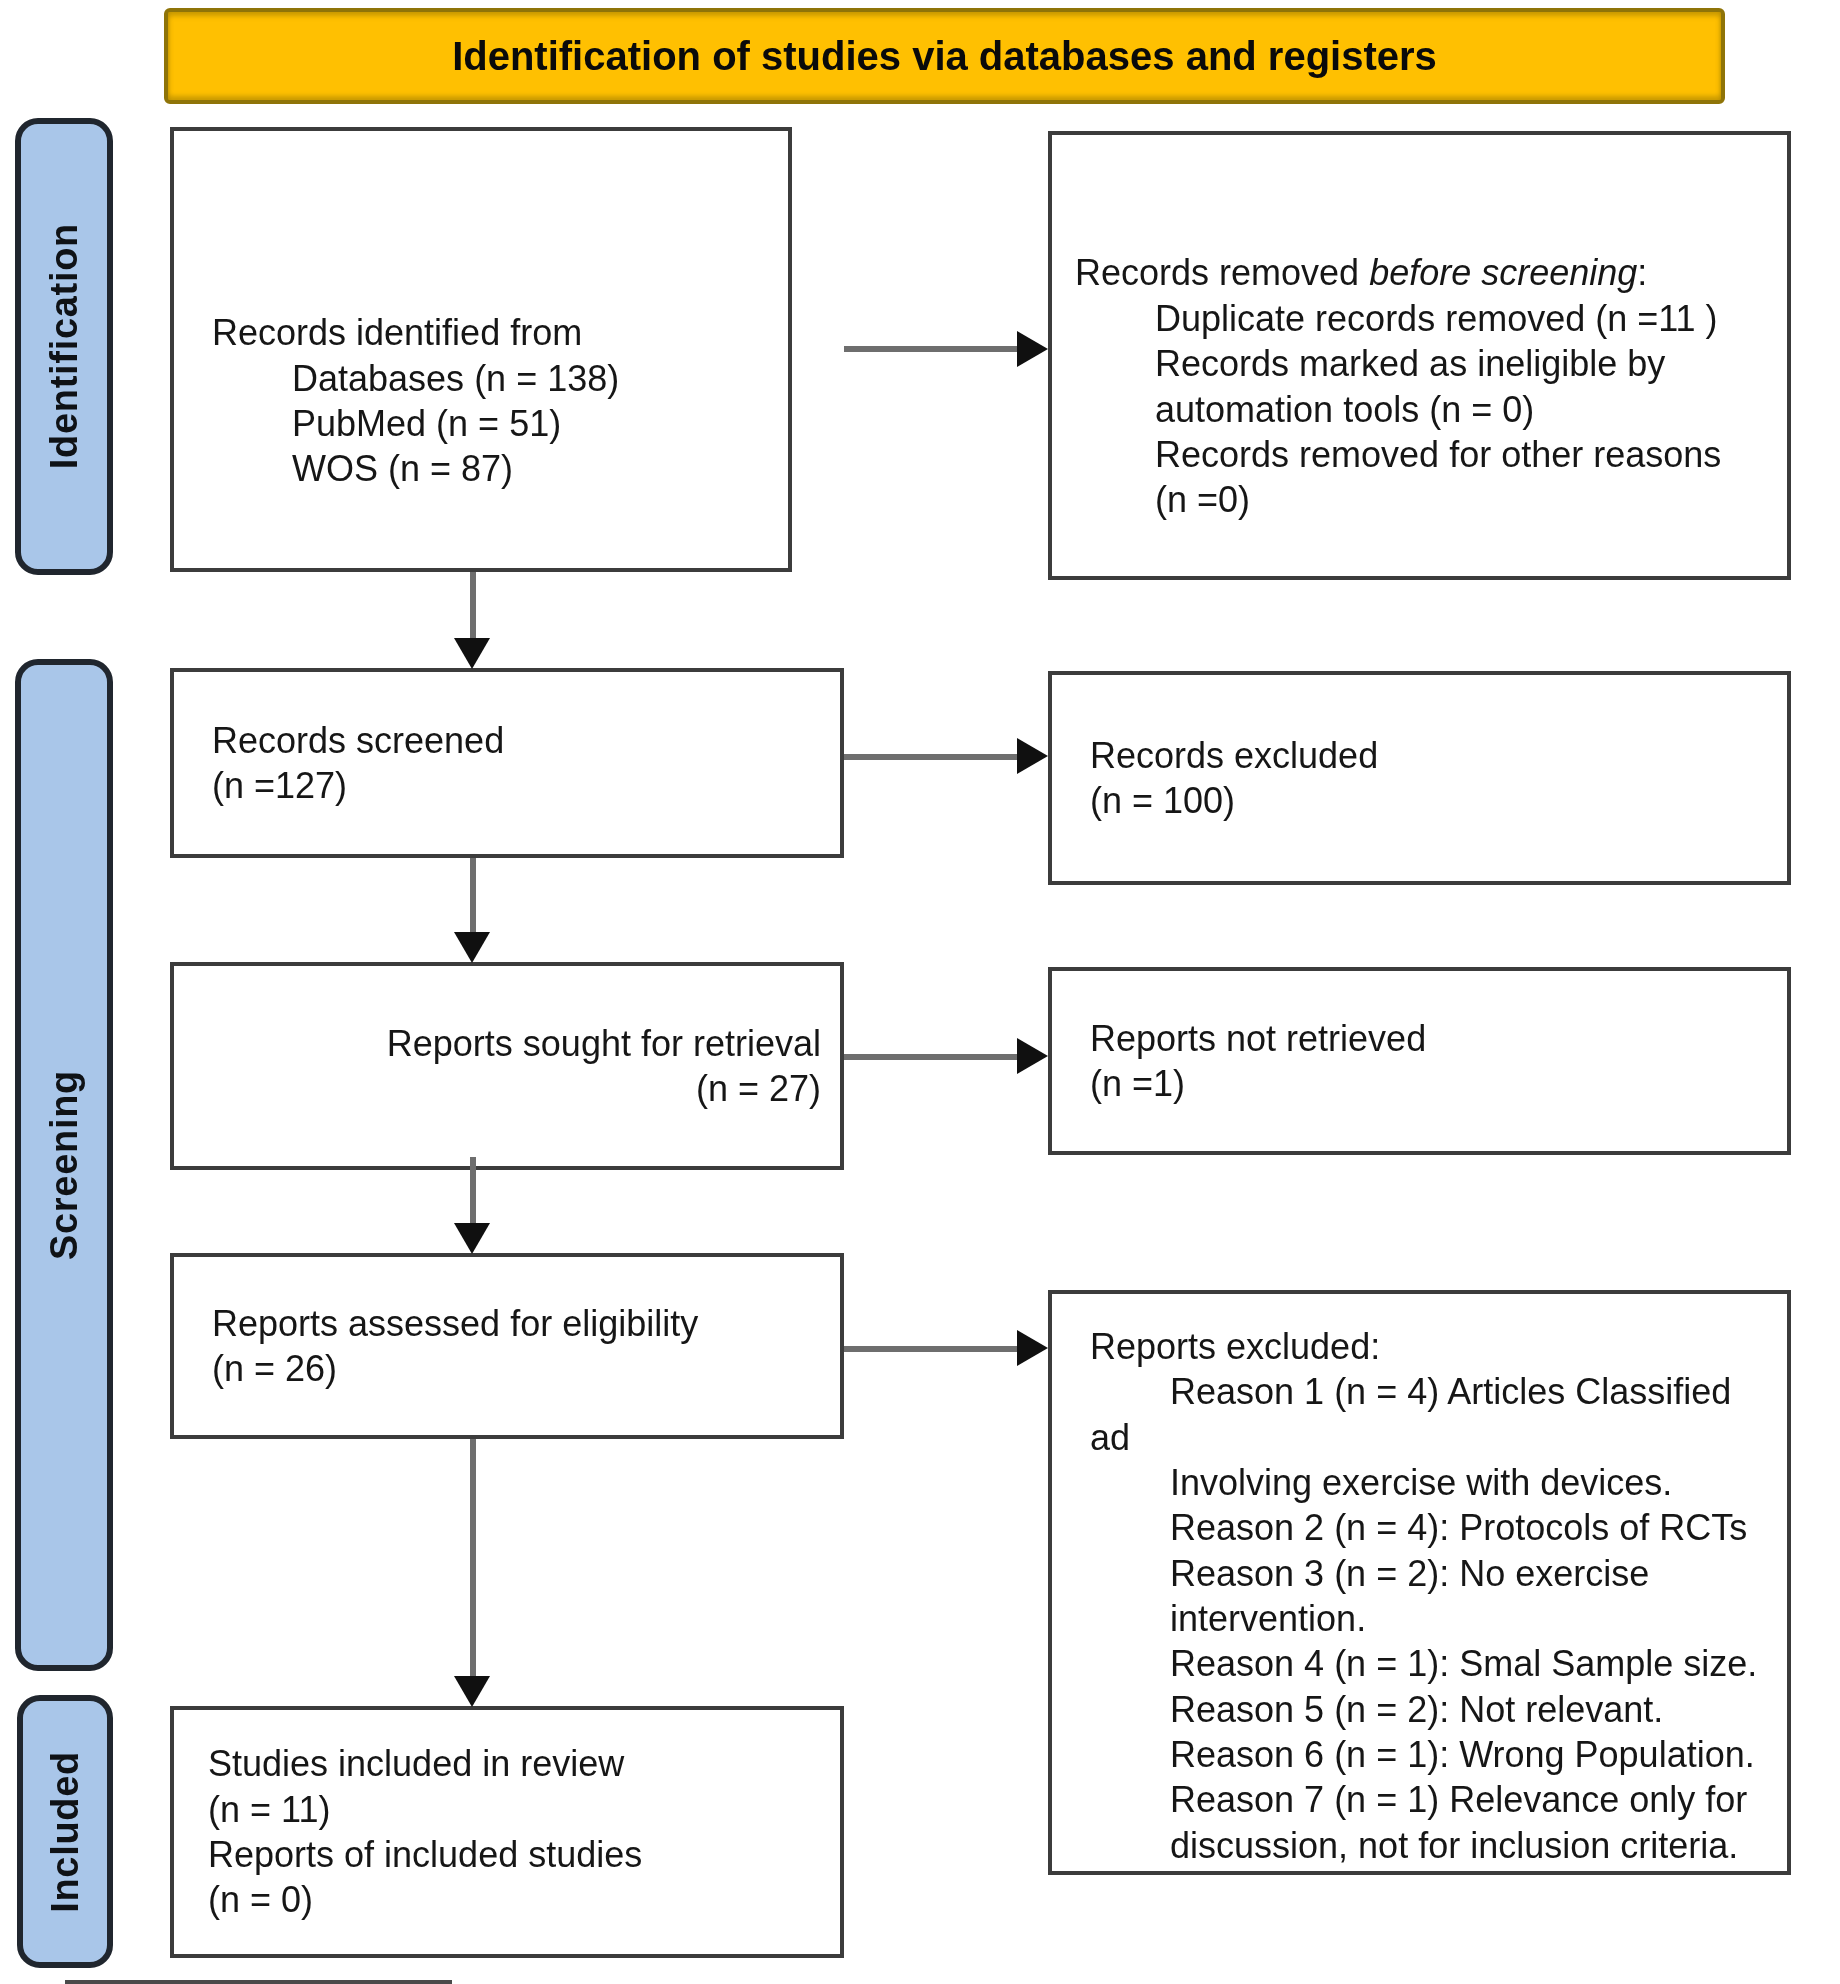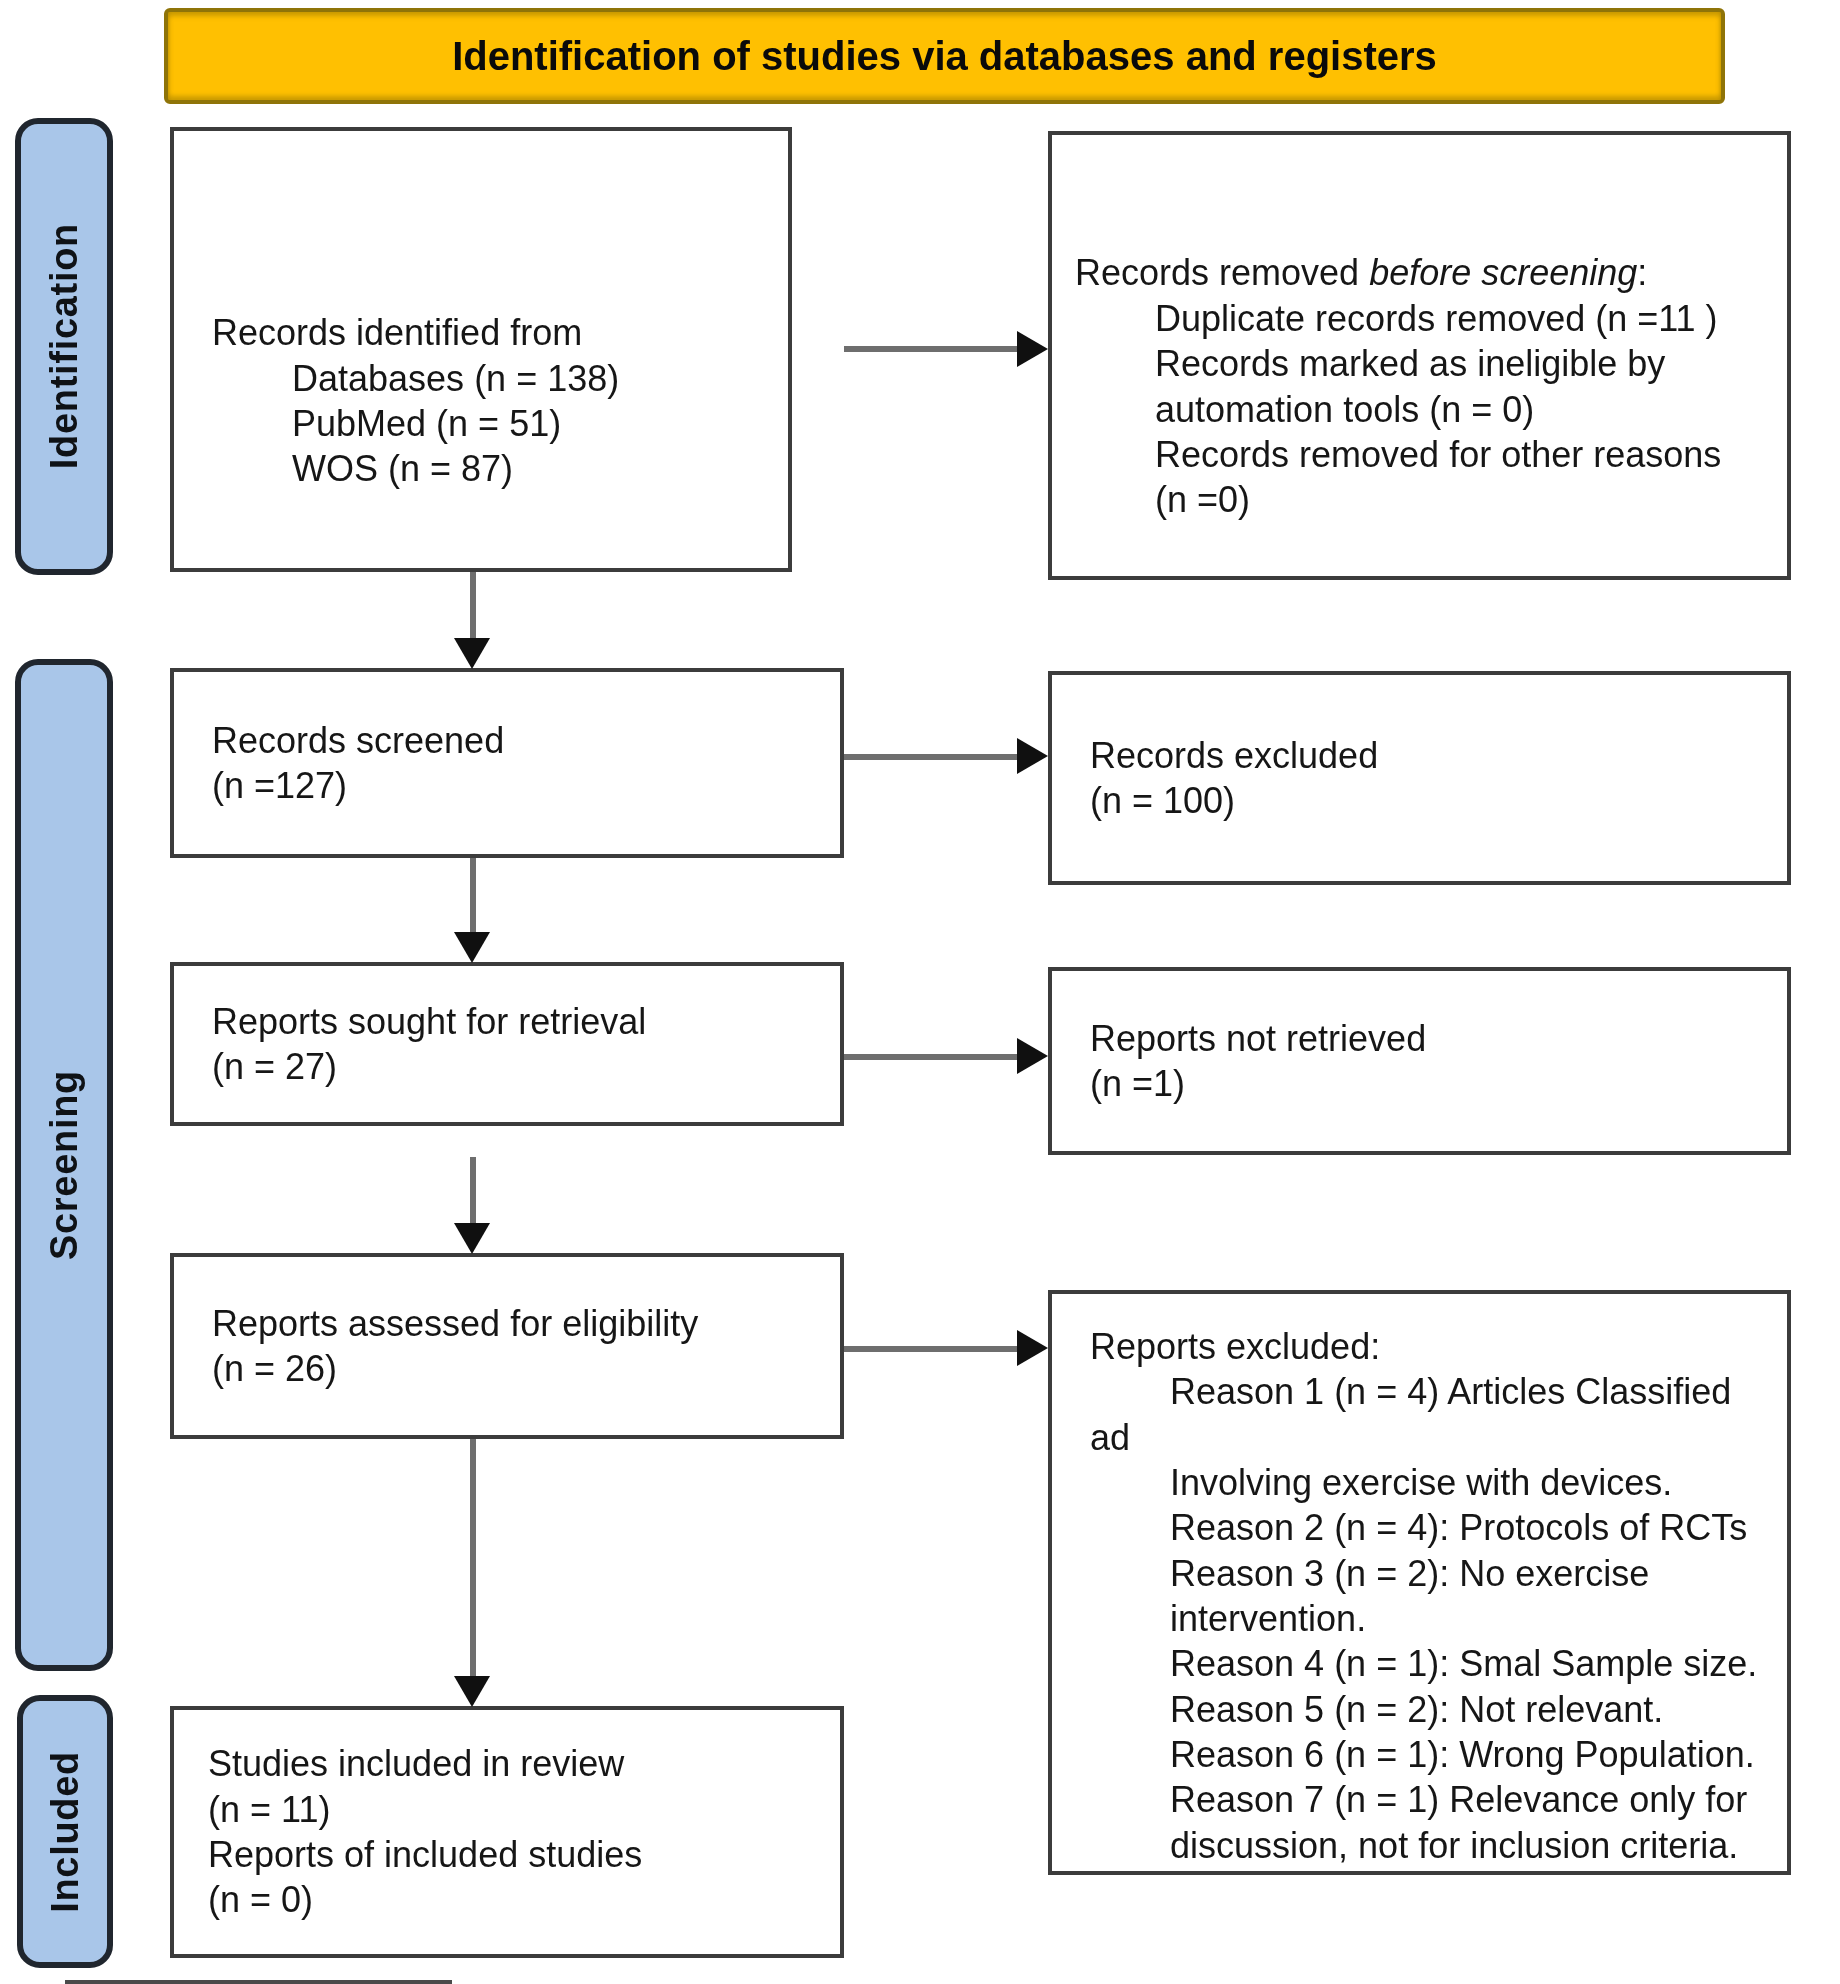--- a/index.html
+++ b/index.html
@@ -67,21 +67,21 @@
         Databases (n = 138)
         PubMed (n = 51)
         WOS (n = 87)</span>
   </div>
 
   <div class="box" style="left:170px;top:668px;width:674px;height:190px;">
     <span>Records screened
 (n =127)</span>
   </div>
 
-  <div class="box" style="left:170px;top:962px;width:674px;height:164px;">
+  <div class="box" style="left:170px;top:962px;width:674px;height:208px;text-align:right;">
     <span>Reports sought for retrieval
 (n = 27)</span>
   </div>
 
   <div class="box" style="left:170px;top:1253px;width:674px;height:186px;">
     <span>Reports assessed for eligibility
 (n = 26)</span>
   </div>
 
   <div class="box" style="left:170px;top:1706px;width:674px;height:252px;padding-left:34px;">

